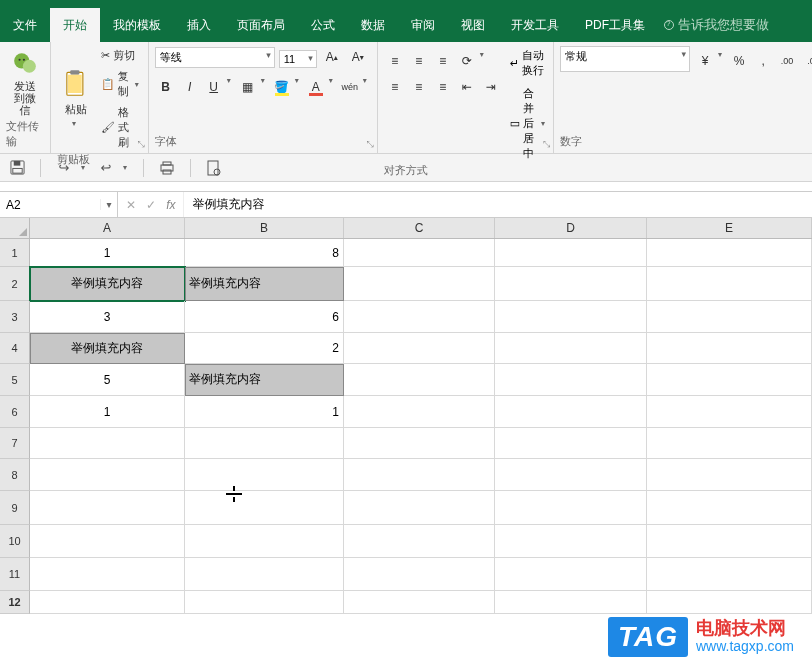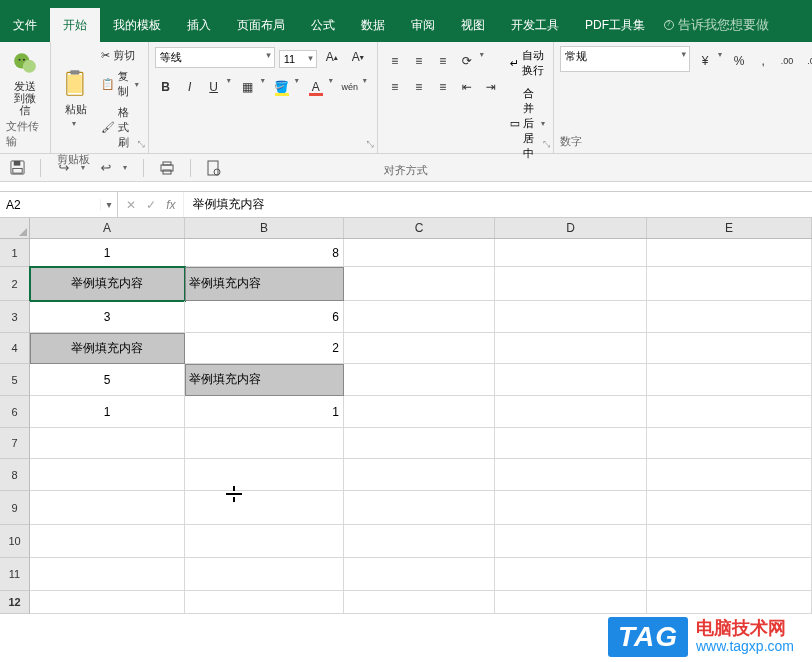--- a/index.html
+++ b/index.html
@@ -181,20 +181,21 @@
         <div class="sq">▦</div>
           <span class="dd">▾</span>
         <div class="sq colorbar fill">🪣</div>
           <span class="dd">▾</span>
         <div class="sq colorbar fontc">A</div>
           <span class="dd">▾</span>
         <div class="sq" style="font-size:9px;">wén</div>
           <span class="dd">▾</span>
       </div>
     </div>
+    <div class="group-label">字体</div>
     <div class="group-corner">⤡</div>
   </div>
 
   <div class="group" style="width:224px;">
     <div style="display:flex;gap:6px;">
       <div>
         <div class="btnrow">
           <div class="sq">≡</div>
           <div class="sq">≡</div>
           <div class="sq">≡</div>

